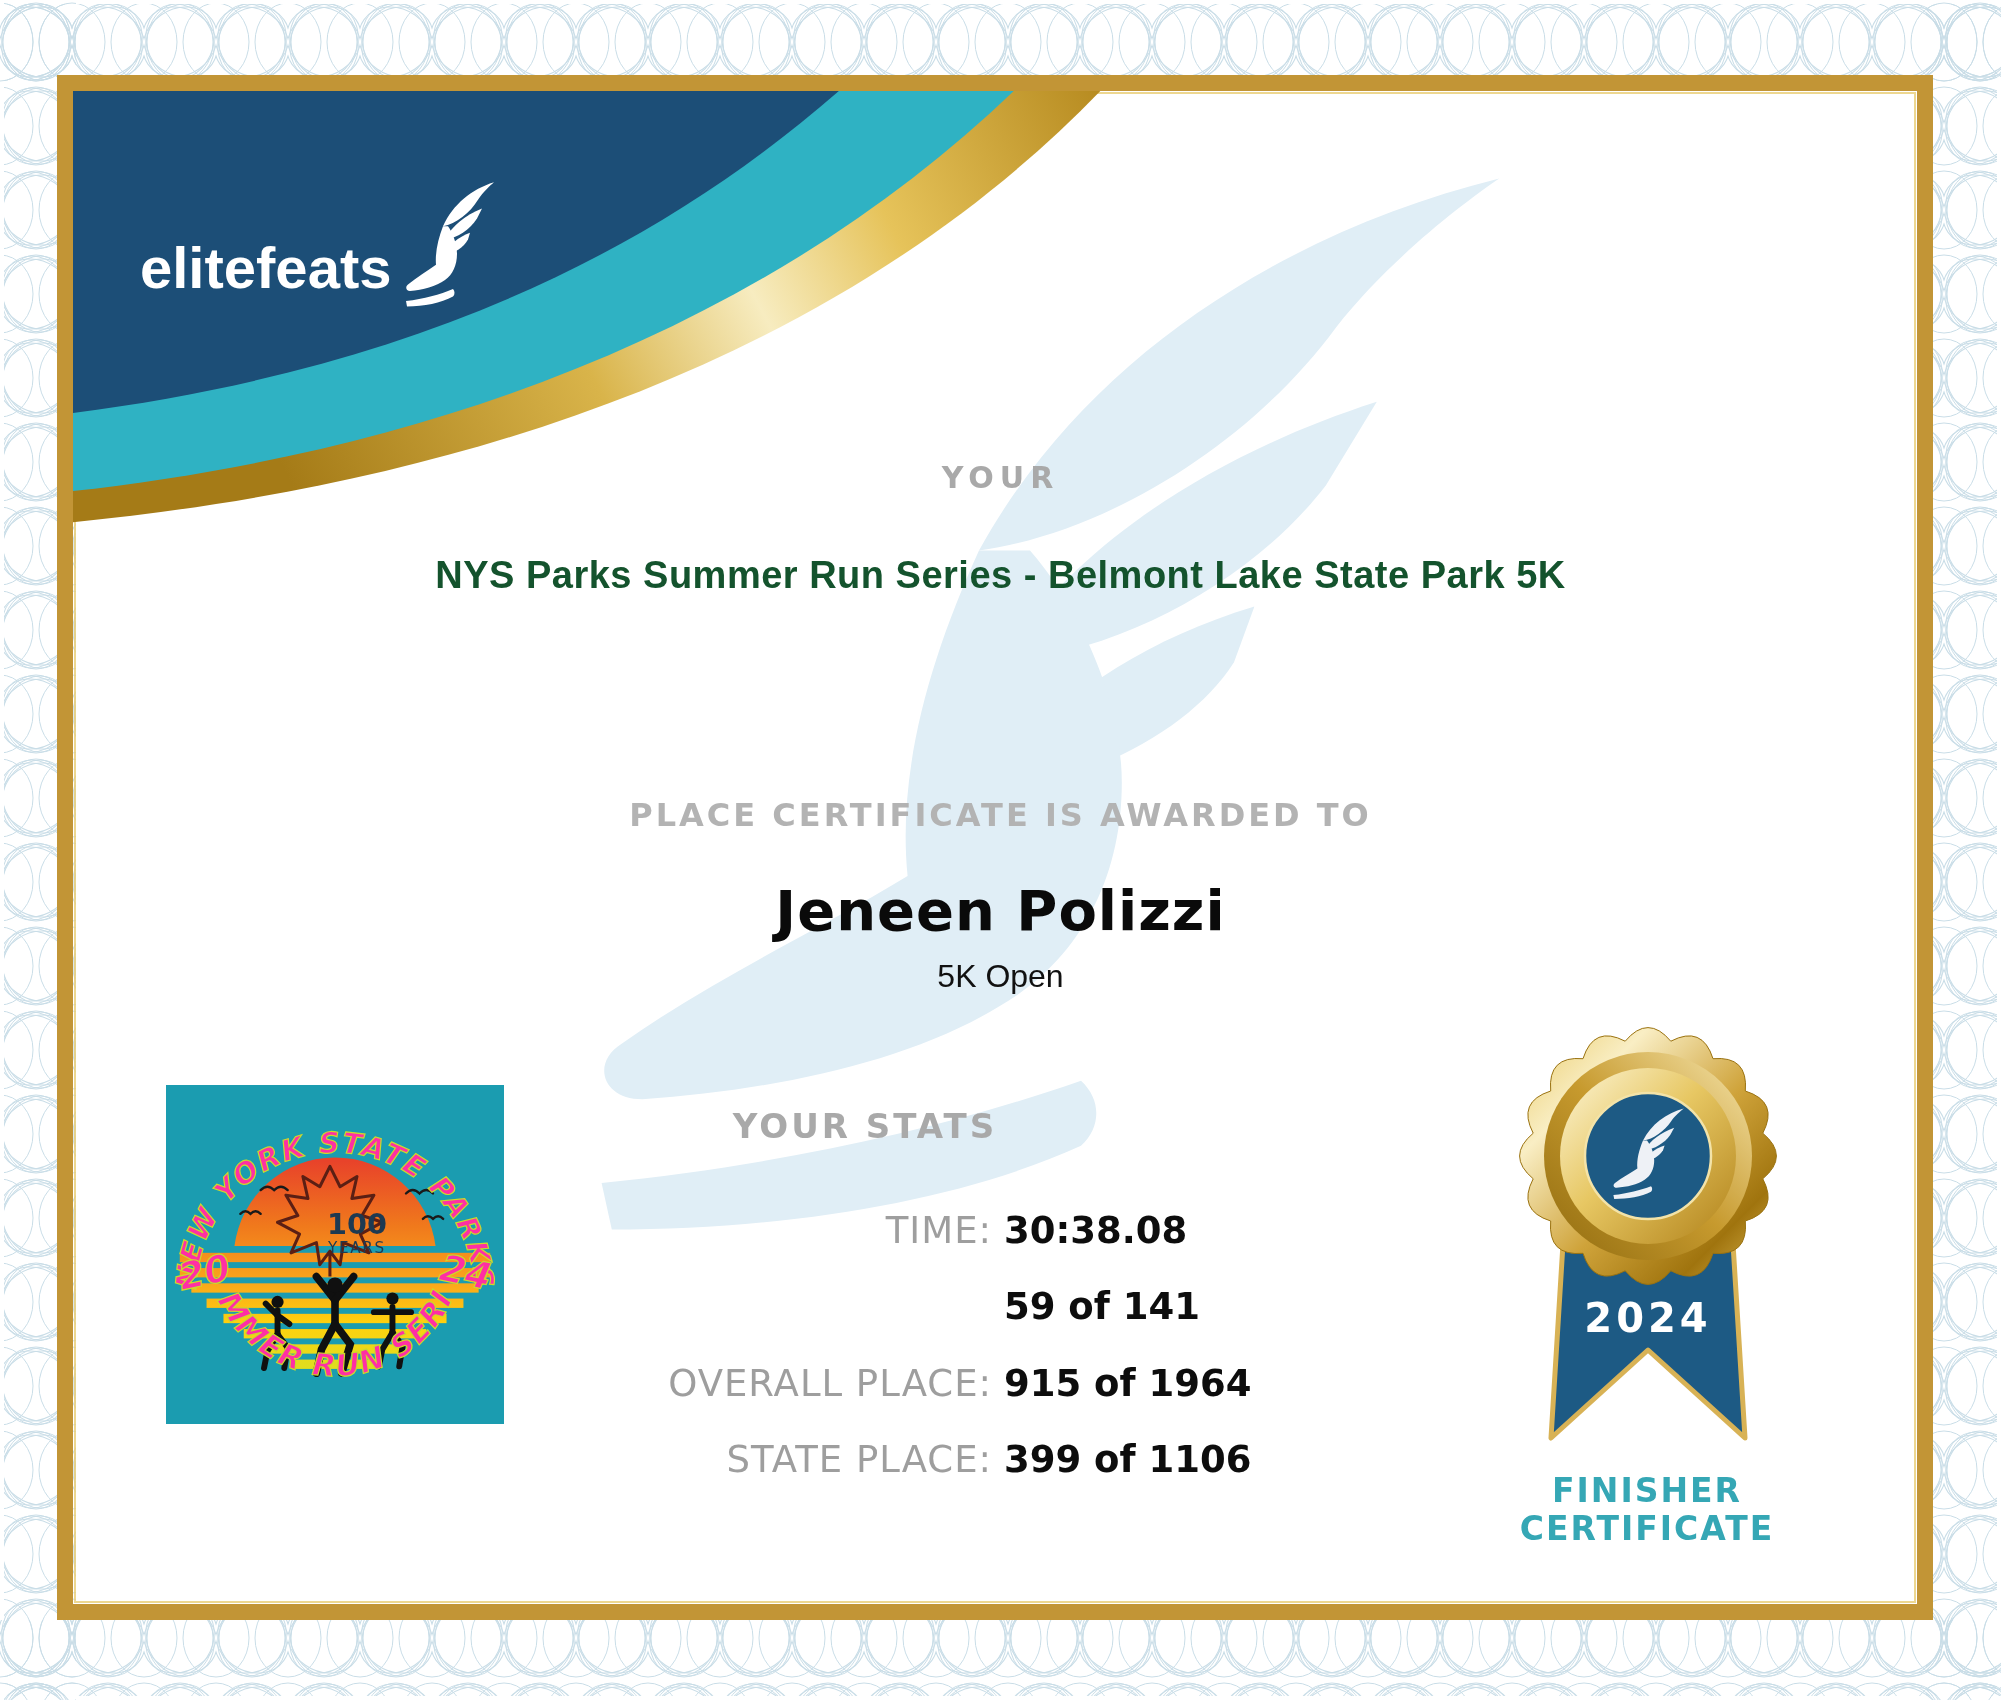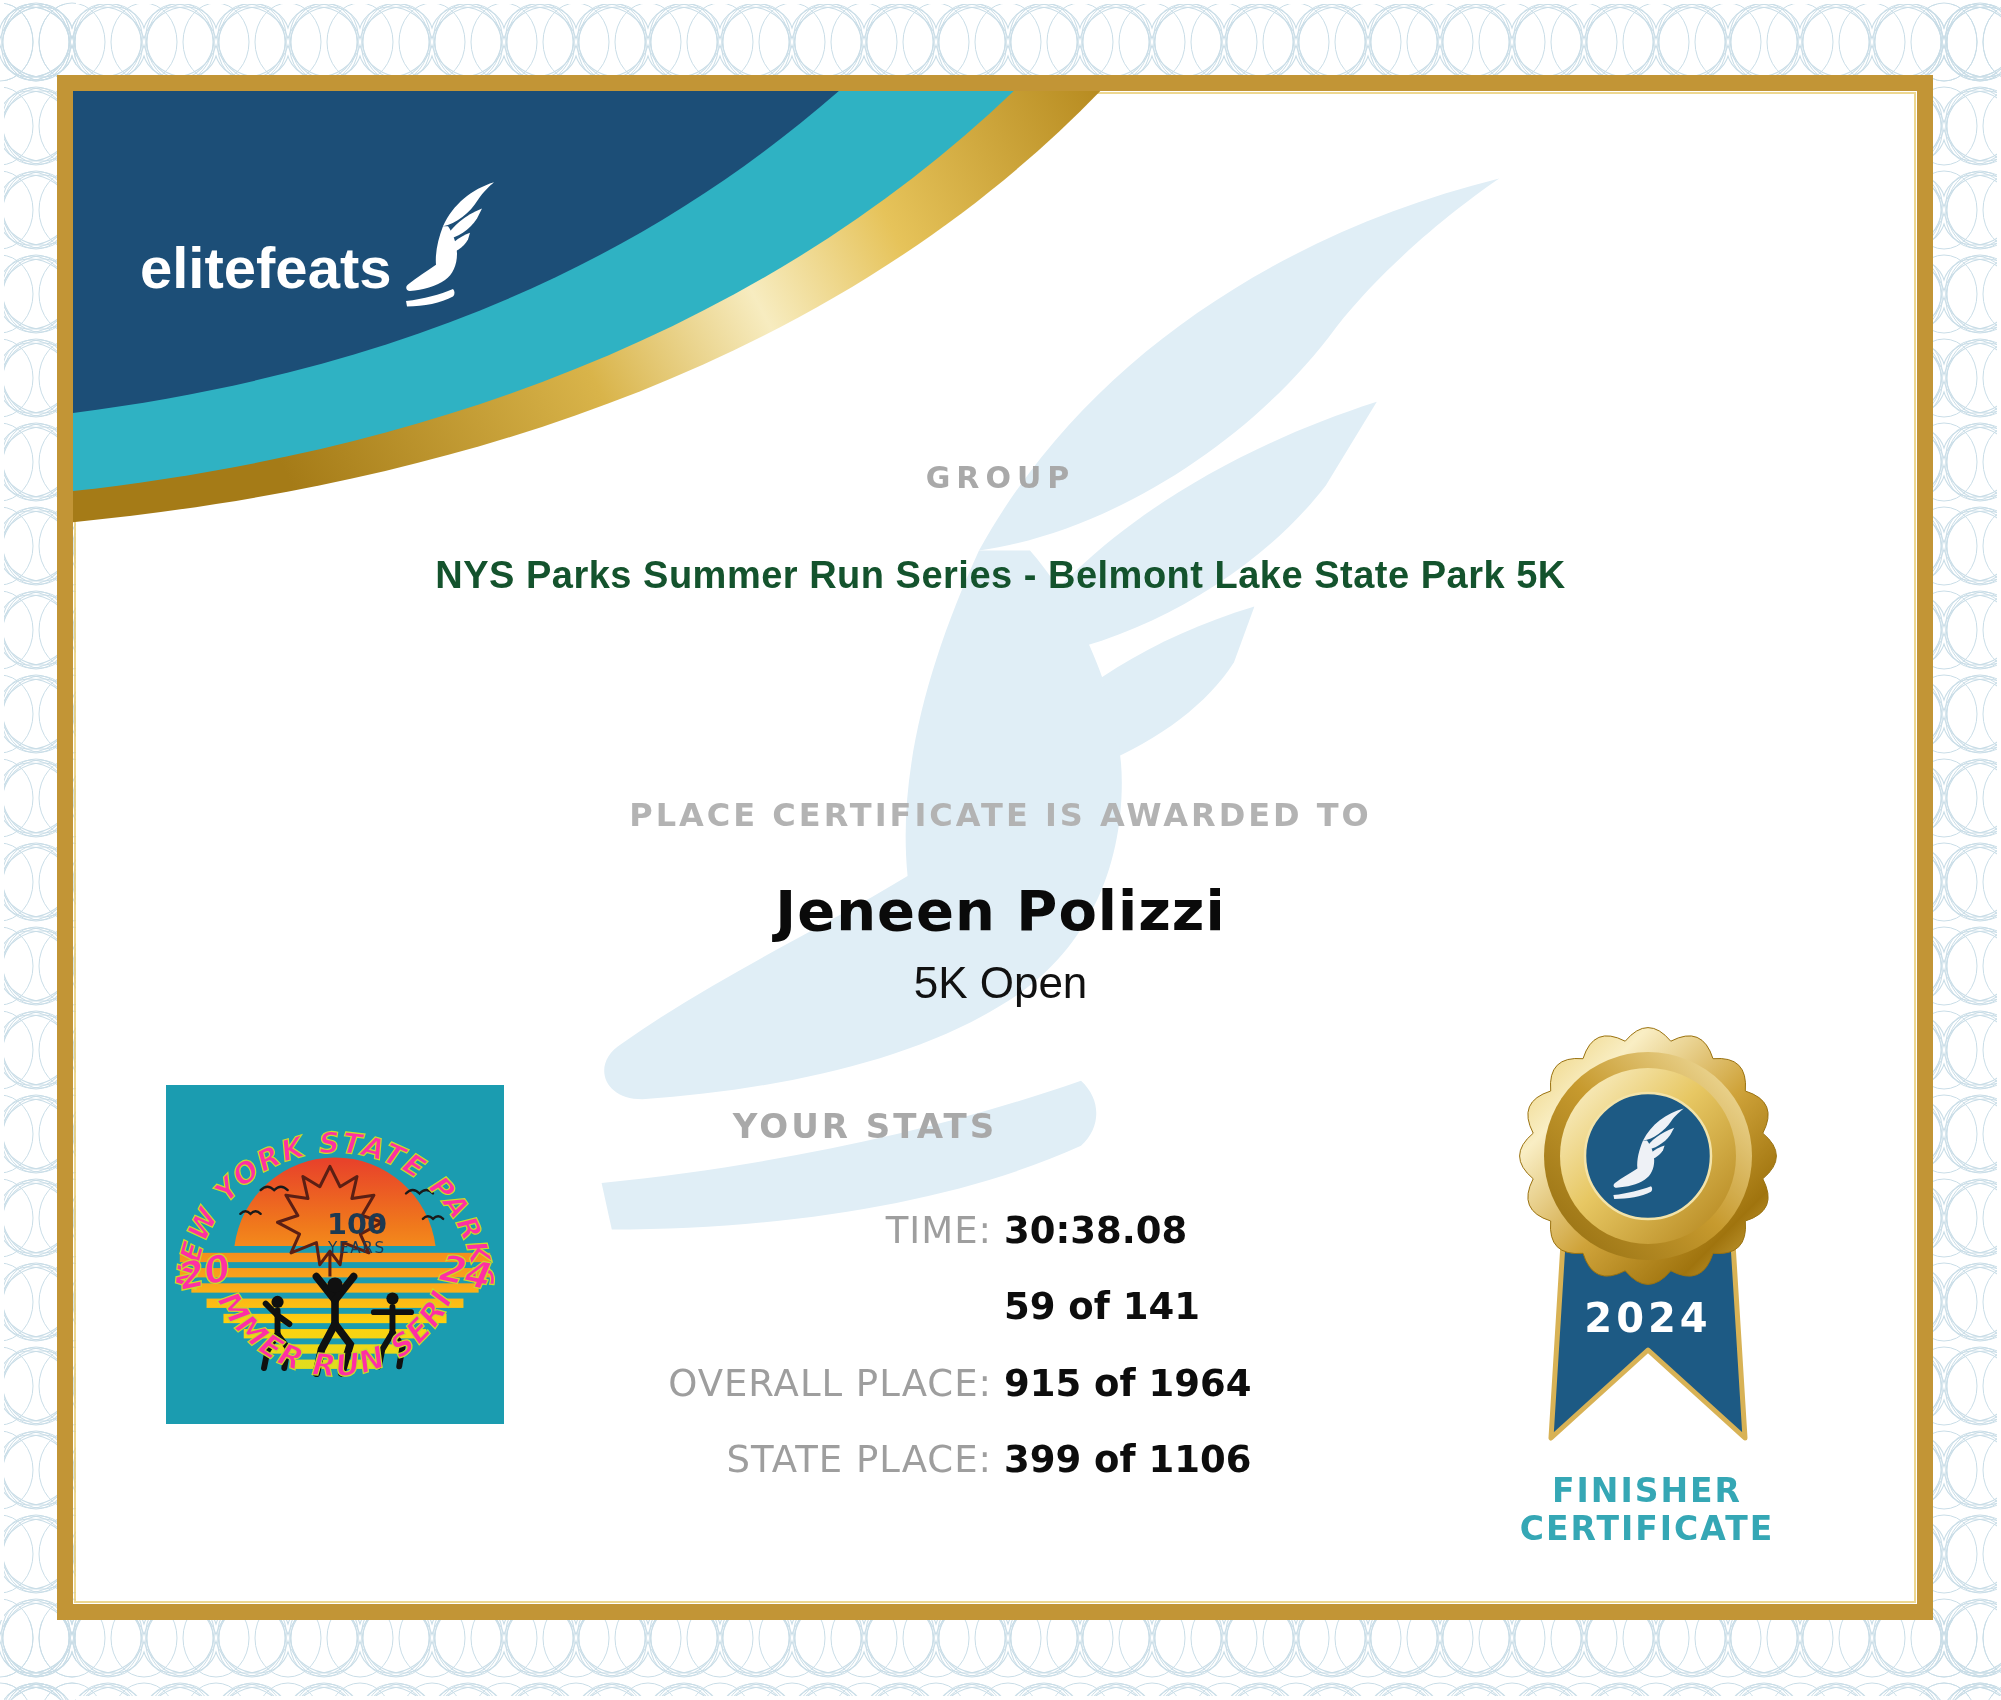--- a/index.html
+++ b/index.html
@@ -6,21 +6,21 @@
   .page{position:relative;width:2001px;height:1700px;background:#ffffff;overflow:hidden;
         font-family:"DejaVu Sans",sans-serif;}
   .abs{position:absolute;margin-top:30px;}
   .bgsvg{position:absolute;left:0;top:0;}
   .centerband{left:0;width:2001px;text-align:center;}
   .event-heading{top:430px;font-size:30px;font-weight:bold;color:#a9a9a9;letter-spacing:6px;}
   .event-title{top:524px;font-size:38px;font-weight:bold;color:#14532d;
                font-family:"Liberation Sans",sans-serif;letter-spacing:.5px;}
   .award-heading{top:766px;font-size:32px;font-weight:bold;color:#b3b3b3;letter-spacing:3px;}
   .recipient{top:848px;font-size:56px;font-weight:bold;color:#0a0a0a;letter-spacing:1px;}
-  .division{top:928px;font-size:44px;font-weight:normal;color:#111;
+  .division{top:928px;font-size:32px;font-weight:normal;color:#111;
             font-family:"Liberation Sans",sans-serif;}
   .stats-heading{top:1076px;left:0;width:1730px;text-align:center;font-size:34px;
                  font-weight:bold;color:#a9a9a9;letter-spacing:3px;}
   .stat-row{left:0;top:0;width:2001px;height:48px;}
   .stat-label{position:absolute;right:1009px;font-size:37px;color:#9e9e9e;letter-spacing:1px;white-space:nowrap;}
   .stat-value{position:absolute;left:1004px;font-size:37px;font-weight:bold;color:#0d0d0d;white-space:nowrap;}
   .finisher{top:1442px;left:1397px;width:500px;text-align:center;color:#35a7b5;
             font-size:33px;font-weight:bold;letter-spacing:2px;line-height:38px;}
   .brandtext{top:204px;left:140px;font-size:58px;font-weight:bold;color:#ffffff;
              font-family:"Liberation Sans",sans-serif;letter-spacing:0px;}
@@ -194,21 +194,21 @@
         <circle r="63" fill="#1d5a84" stroke="#f3e3a8" stroke-width="2.5"></circle>
       </g>
       <g fill="#eef1f6" transform="translate(1607,1107) scale(0.8)">
         <use href="#wingfoot"></use>
       </g>
     </g>
   </svg>
 
   <div class="abs brandtext">elitefeats</div>
 
-  <div class="abs centerband event-heading">GROUP</div>
+  <div class="abs centerband event-heading">YOUR</div>
   <div class="abs centerband event-title">NYS Parks Summer Run Series - Belmont Lake State Park 5K</div>
   <div class="abs centerband award-heading">PLACE CERTIFICATE IS AWARDED TO</div>
   <div class="abs centerband recipient">Jeneen Polizzi</div>
   <div class="abs centerband division">5K Open</div>
   <div class="abs stats-heading">YOUR STATS</div>
 
   <div class="abs stat-row" style="top:1179px">
     <span class="stat-label">TIME:</span>
     <span class="stat-value">30:38.08</span>
   </div>

